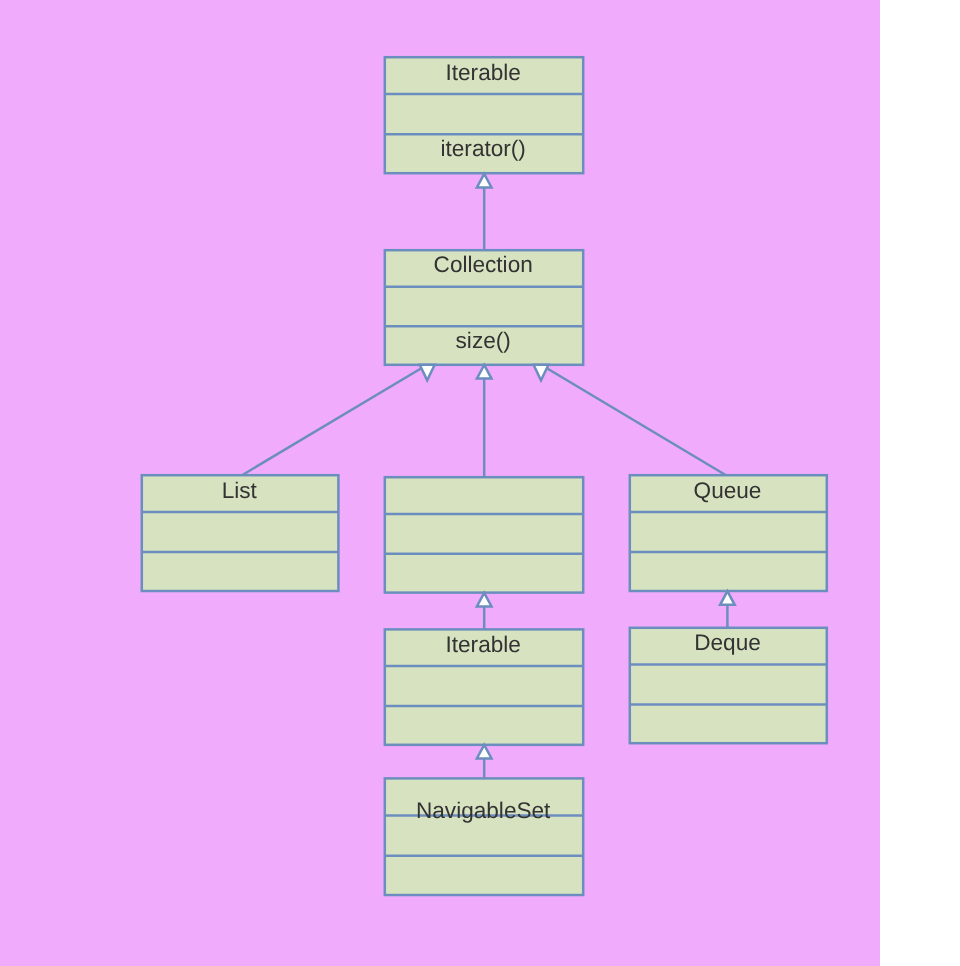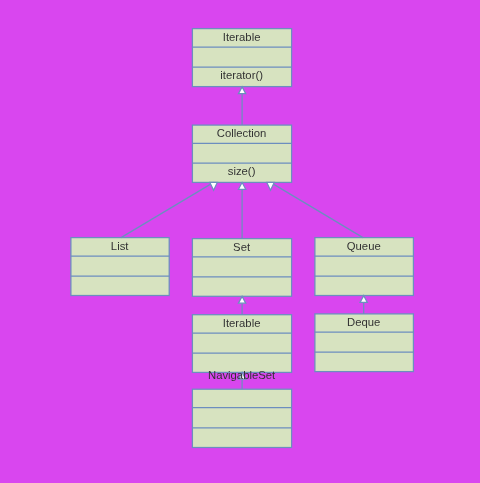--- a/index.html
+++ b/index.html
@@ -2,21 +2,21 @@
 <html><head>
 <meta charset="utf-8">
 <title>Java Collections Framework UML class diagram</title>
 <style>
   html,body{margin:0;padding:0;}
   body{
     width:480px;height:483px;background:#ffffff;
     font-family:"Liberation Sans",sans-serif;
     overflow:hidden;
   }
-  #canvas{position:relative;width:480px;height:483px;background:#d946ef;}
+  #canvas{position:relative;width:440px;height:483px;background:#f0abfc;}
   svg#diagram{position:absolute;left:0;top:0;width:480px;height:483px;}
   .label-layer{position:absolute;left:0;top:0;width:480px;height:483px;pointer-events:none;}
   .uml-row{
     position:absolute;box-sizing:border-box;
     text-align:center;white-space:nowrap;
     font-size:11.3px;color:#3a3a3a;
   }
 </style>
 </head>
 <body>
@@ -99,29 +99,28 @@
   <div class="label-layer" id="labels">
   <div class="uml-row" style="left: 192px; width: 99.2px; top: 27.9px; height: 18.444px; line-height: 18.444px; color: rgb(51, 51, 51);">Iterable</div>
   <div class="uml-row" style="left: 192px; width: 99.2px; top: 46.344px; height: 20.068px; line-height: 20.068px; color: rgb(51, 51, 51);"></div>
   <div class="uml-row" style="left: 192px; width: 99.2px; top: 66.412px; height: 19.488px; line-height: 19.488px; color: rgb(51, 51, 51);">iterator()</div>
   <div class="uml-row" style="left: 192px; width: 99.2px; top: 124.4px; height: 18.2214px; line-height: 18.2214px; color: rgb(51, 51, 51);">Collection</div>
   <div class="uml-row" style="left: 192px; width: 99.2px; top: 142.621px; height: 19.8258px; line-height: 19.8258px; color: rgb(51, 51, 51);"></div>
   <div class="uml-row" style="left: 70.5px; width: 98.3px; top: 236.9px; height: 18.4122px; line-height: 18.4122px; color: rgb(51, 51, 51);">List</div>
   <div class="uml-row" style="left: 192px; width: 99.2px; top: 162.447px; height: 19.2528px; line-height: 19.2528px; color: rgb(51, 51, 51);">size()</div>
   <div class="uml-row" style="left: 70.5px; width: 98.3px; top: 255.312px; height: 20.0334px; line-height: 20.0334px; color: rgb(51, 51, 51);"></div>
   <div class="uml-row" style="left: 70.5px; width: 98.3px; top: 275.346px; height: 19.4544px; line-height: 19.4544px; color: rgb(51, 51, 51);"></div>
-  <div class="uml-row" style="left: 192px; width: 99.2px; top: 237.9px; height: 18.3486px; line-height: 18.3486px; color: rgb(51, 51, 51);">Set</div>
   <div class="uml-row" style="left: 192px; width: 99.2px; top: 256.249px; height: 19.9642px; line-height: 19.9642px; color: rgb(51, 51, 51);"></div>
   <div class="uml-row" style="left: 192px; width: 99.2px; top: 276.213px; height: 19.3872px; line-height: 19.3872px; color: rgb(51, 51, 51);"></div>
   <div class="uml-row" style="left: 314.5px; width: 98.5px; top: 236.9px; height: 18.4122px; line-height: 18.4122px; color: rgb(51, 51, 51);">Queue</div>
   <div class="uml-row" style="left: 314.5px; width: 98.5px; top: 255.312px; height: 20.0334px; line-height: 20.0334px; color: rgb(51, 51, 51);"></div>
   <div class="uml-row" style="left: 314.5px; width: 98.5px; top: 275.346px; height: 19.4544px; line-height: 19.4544px; color: rgb(51, 51, 51);"></div>
   <div class="uml-row" style="left: 192px; width: 99.2px; top: 314px; height: 18.3486px; line-height: 18.3486px; color: rgb(51, 51, 51);">Iterable</div>
   <div class="uml-row" style="left: 192px; width: 99.2px; top: 332.349px; height: 19.9642px; line-height: 19.9642px; color: rgb(51, 51, 51);"></div>
   <div class="uml-row" style="left: 192px; width: 99.2px; top: 352.313px; height: 19.3872px; line-height: 19.3872px; color: rgb(51, 51, 51);"></div>
   <div class="uml-row" style="left: 314.5px; width: 98.5px; top: 313.2px; height: 18.3486px; line-height: 18.3486px; color: rgb(51, 51, 51);">Deque</div>
   <div class="uml-row" style="left: 314.5px; width: 98.5px; top: 331.549px; height: 19.9642px; line-height: 19.9642px; color: rgb(51, 51, 51);"></div>
   <div class="uml-row" style="left: 314.5px; width: 98.5px; top: 351.513px; height: 19.3872px; line-height: 19.3872px; color: rgb(51, 51, 51);"></div>
-  <div class="uml-row" style="left: 192px; width: 99.2px; top: 366px; height: 18.5394px; line-height: 18.5394px; color: rgb(51, 51, 51);">NavigableSet</div>
+  <div class="uml-row" style="left: 192px; width: 99.2px; top: 397px; height: 18.5394px; line-height: 18.5394px; color: rgb(51, 51, 51);">NavigableSet</div>
   <div class="uml-row" style="left: 192px; width: 99.2px; top: 407.039px; height: 20.1718px; line-height: 20.1718px; color: rgb(51, 51, 51);"></div>
   <div class="uml-row" style="left: 192px; width: 99.2px; top: 427.211px; height: 19.5888px; line-height: 19.5888px; color: rgb(51, 51, 51);"></div>
   </div>
 </div>
 
 </body></html>

